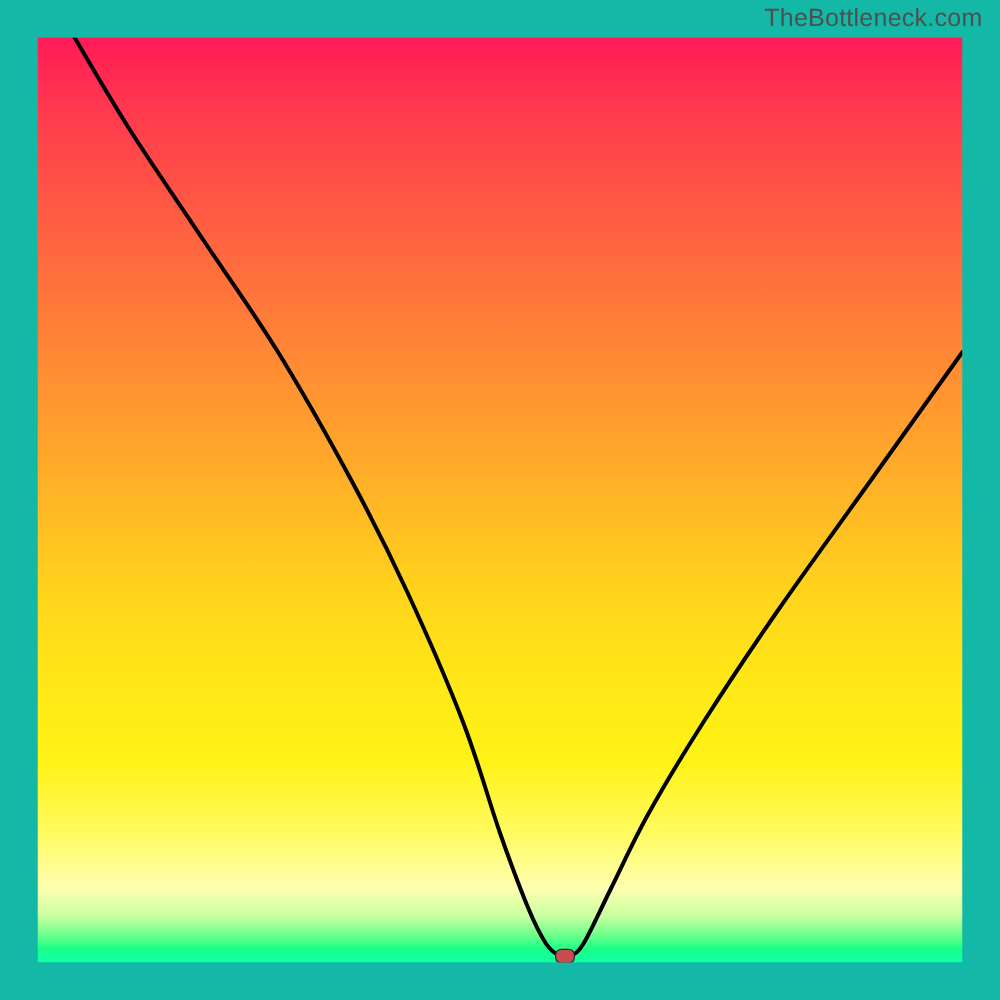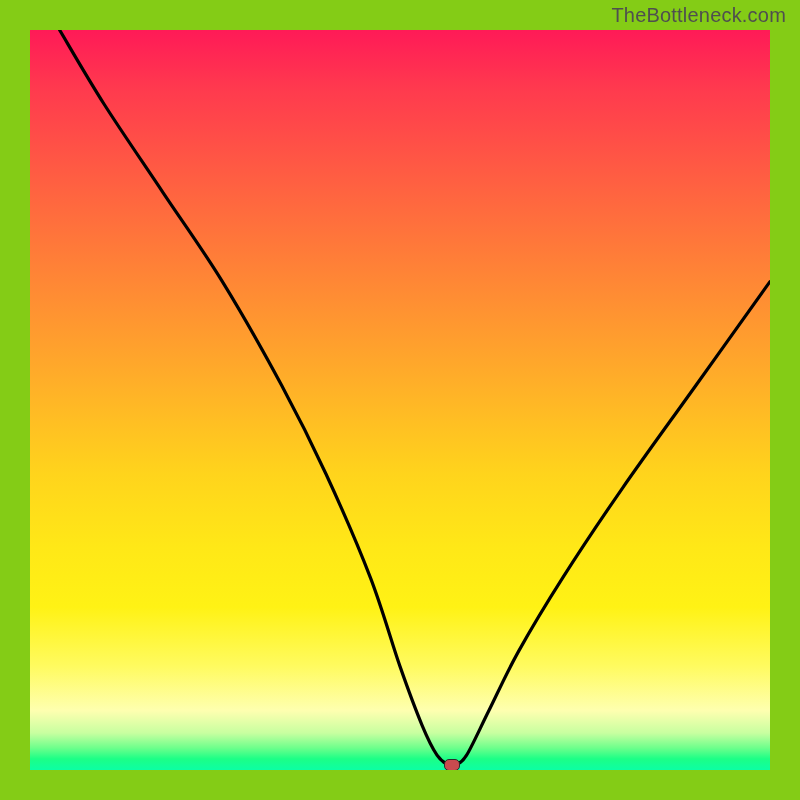--- a/index.html
+++ b/index.html
@@ -8,21 +8,21 @@
     width: 800px;
     height: 800px;
     background: #000;
     overflow: hidden;
     font-family: Arial, Helvetica, sans-serif;
   }
   .frame {
     position: relative;
     width: 800px;
     height: 800px;
-    background: #84cc16;
+    background: #14b8a6;
   }
   .watermark {
     position: absolute;
     top: 4px;
     right: 14px;
     color: #4f4f4f;
     font-size: 20px;
     font-weight: 500;
     letter-spacing: 0.2px;
     z-index: 10;

